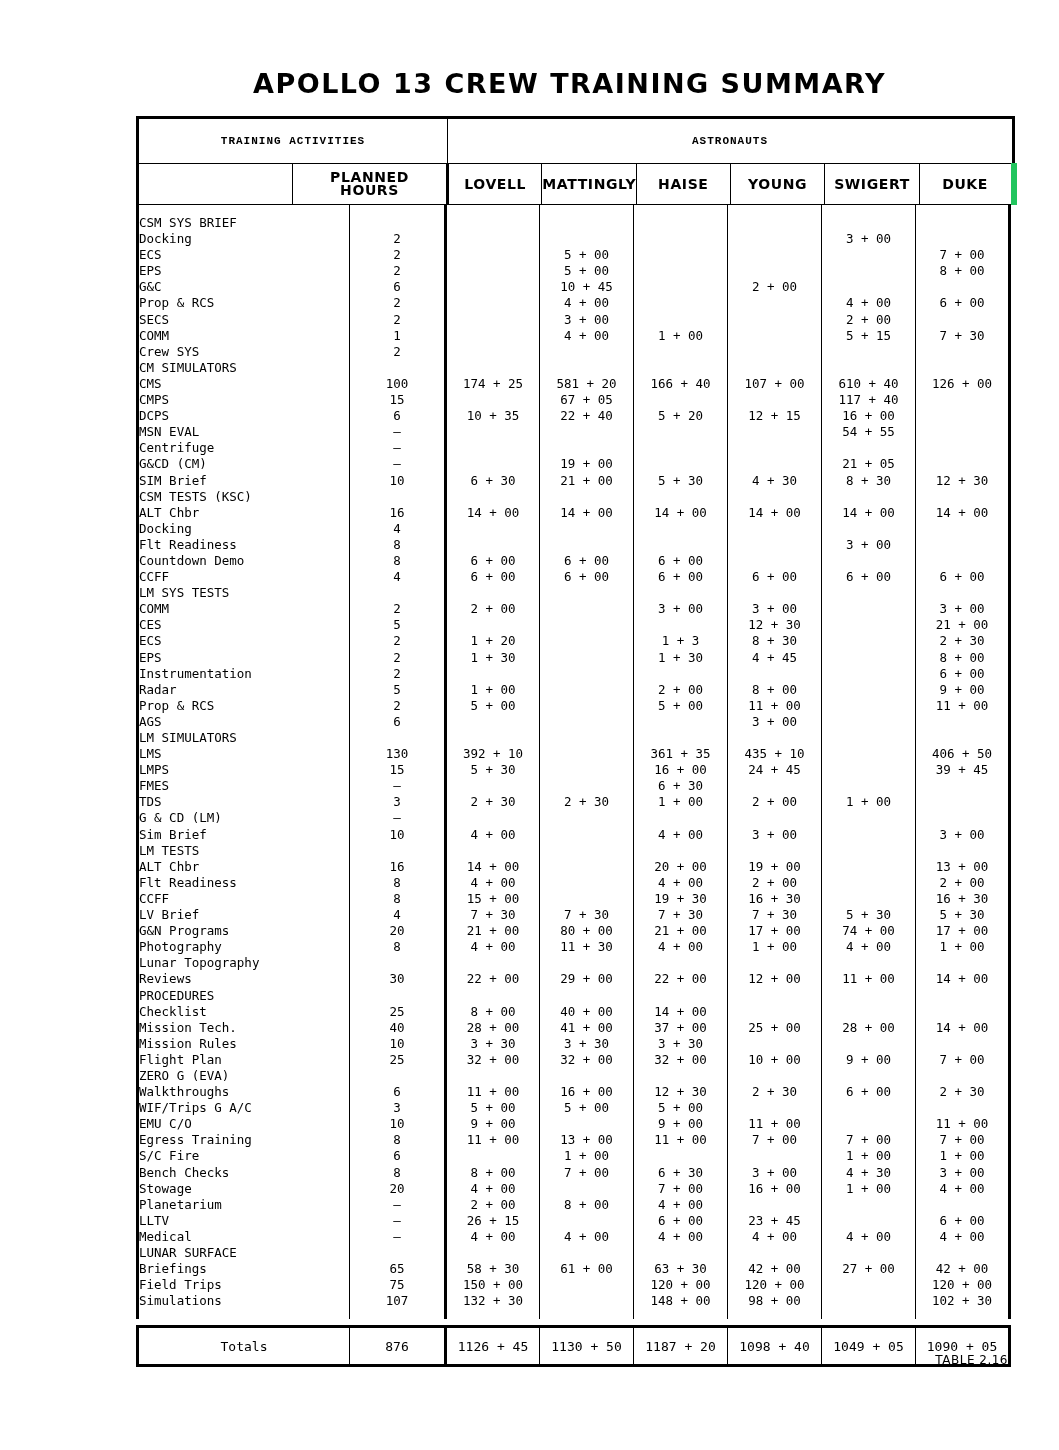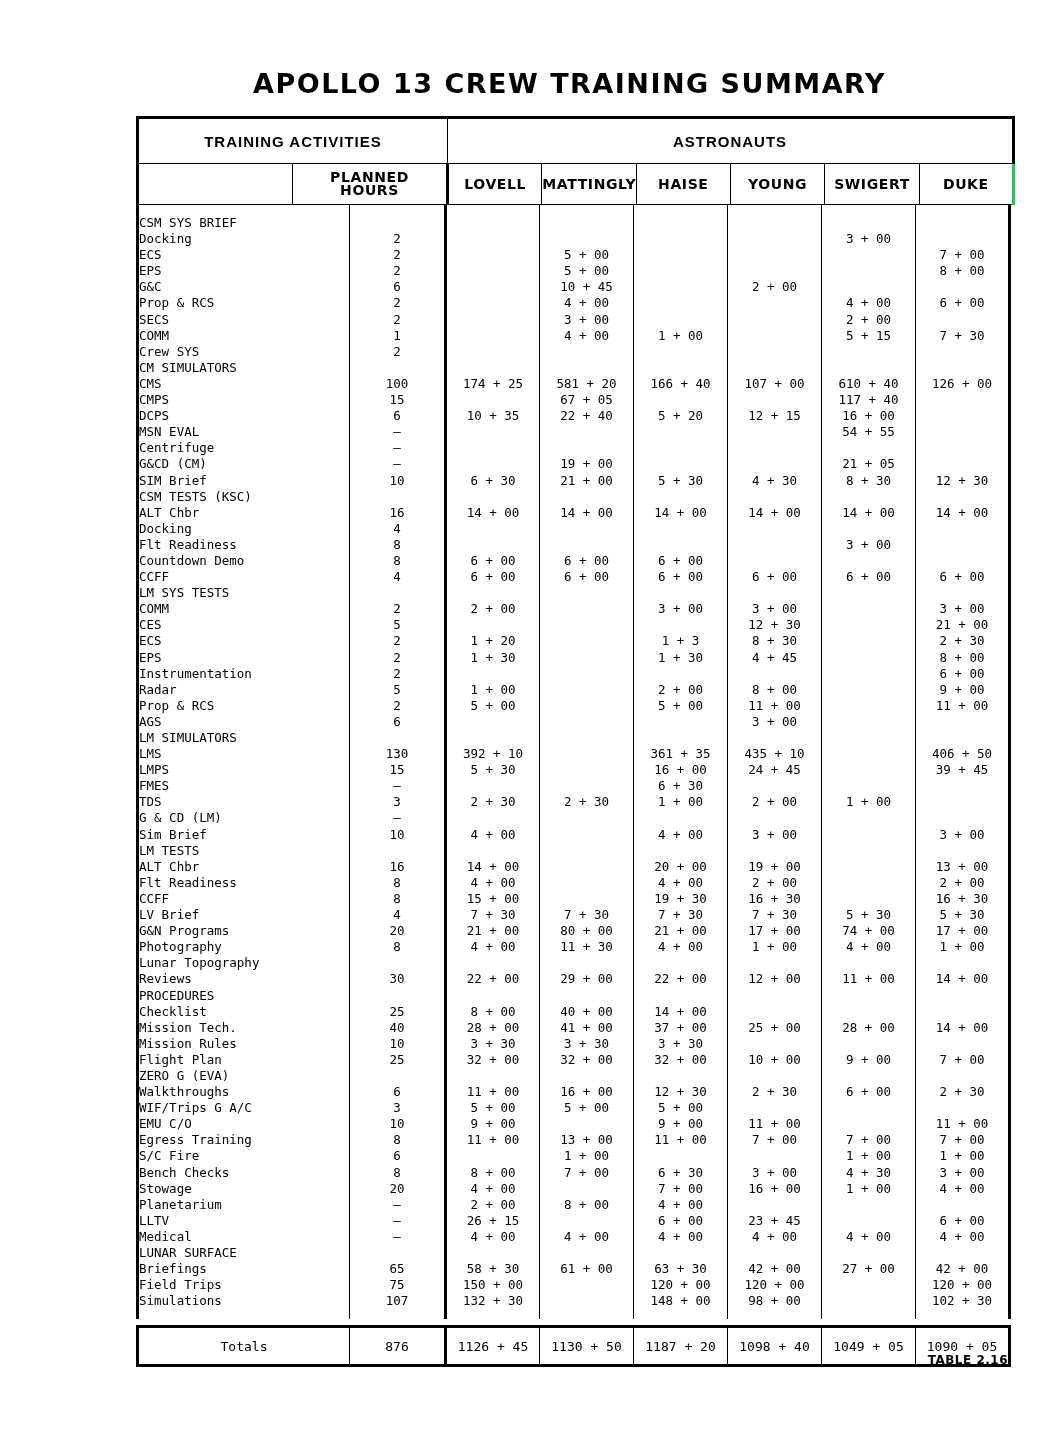--- a/index.html
+++ b/index.html
@@ -49,44 +49,44 @@
     padding: 0;
     vertical-align: middle;
   }
   .outer-top {
     border-top: 3px solid #000 !important;
   }
   .hdr-band td {
     height: 44px;
     text-align: center;
     font-weight: bold;
-    font-size: 15px;
+    font-size: 11px;
     letter-spacing: 1px;
-    font-family: Liberation Sans, sans-serif;
+    font-family: Liberation Mono, monospace;
   }
   .hdr-band td.left-band {
     border-left: 3px solid #000;
   }
   .hdr-band td.right-band {
     border-right: 3px solid #000;
   }
   .sub-band td {
     height: 40px;
     text-align: center;
     font-weight: bold;
     font-size: 14px;
     letter-spacing: 0.6px;
     font-family: "DejaVu Sans", sans-serif;
     line-height: 13px;
   }
   .sub-band td.left-band {
     border-left: 3px solid #000;
   }
   .sub-band td.right-band {
-    border-right: 3px solid #22c55e;
+    border-right: 6px solid #22c55e;
   }
   
   .body-table {
     border-collapse: collapse;
     width: 872px;
     table-layout: fixed;
   }
   .body-table td {
     padding: 0;
     font-family: "DejaVu Sans Mono", monospace;
@@ -146,21 +146,21 @@
   }
   .totals-table td.t-astro.first { border-left: 3px solid #000; }
   .totals-table td.t-astro.last { border-right: 3px solid #000; }
   .table-ref {
     position: absolute;
     top: 1353px;
     left: 0;
     width: 968px;
     text-align: right;
     font-size: 12px;
-    font-weight: bold;
+    font-weight: normal;
     letter-spacing: 0.5px;
     font-family: "DejaVu Sans", sans-serif;
   }
   .spacer-row td { height: 10px; }
 </style>
 </head>
 <body>
 
 <div class="page">
 

